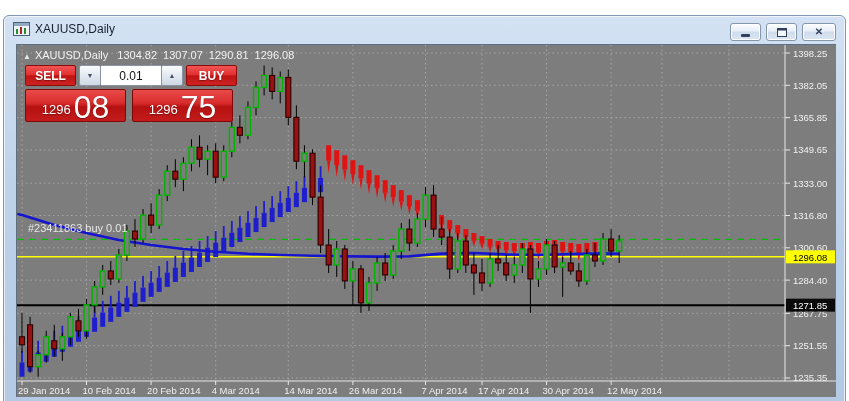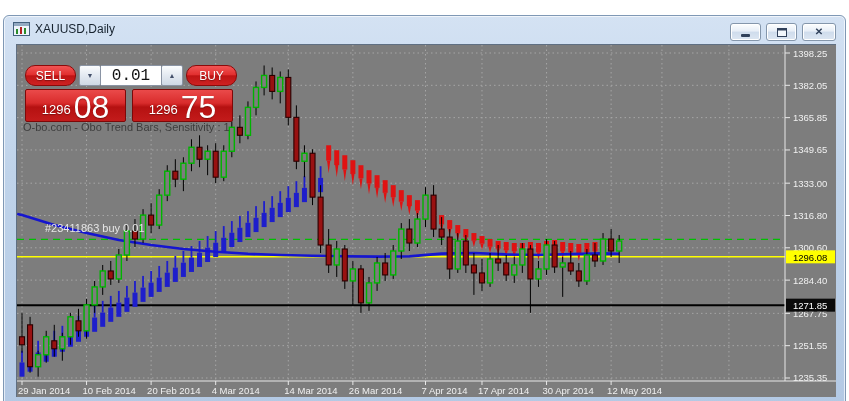--- a/index.html
+++ b/index.html
@@ -21,40 +21,40 @@
   .g-res{width:8px;height:7px;border:1px solid #30405a;background:#f2f7fc;box-shadow:inset 0 1.5px 0 #30405a;}
   .g-close{font-size:10px;font-weight:bold;color:#30405a;line-height:10px;}
   .chart{position:absolute;left:12px;top:28px;width:819px;height:352px;background:#7d7d7d;
          border-top:1px solid #5f6f82;border-left:1px solid #5f6f82;}
   #chart-svg{position:absolute;left:0;top:0;}
   .chart-header{position:absolute;left:6px;top:4px;font-size:11px;color:#f2f2f2;white-space:nowrap;}
   .chart-header .tri{font-size:8px;margin-right:4px;color:#e8e8e8;}
   .chart-header .sym{margin-right:9px;}
   .chart-header .num{margin-right:6px;}
   .trade-row{position:absolute;left:8px;top:20px;height:21px;display:flex;align-items:stretch;}
-  .btn-trade{width:49px;color:#fff;font-size:12px;font-weight:normal;display:flex;align-items:center;
-             justify-content:center;border:1px solid #8c0a0a;border-radius:10px;cursor:pointer;
+  .btn-trade{width:49px;color:#fff;font-size:12px;font-weight:bold;display:flex;align-items:center;
+             justify-content:center;border:1px solid #8c0a0a;border-radius:2px;cursor:pointer;
              background:linear-gradient(180deg,#f15555 0%,#e23030 45%,#bf1414 52%,#cd2222 100%);
              text-shadow:0 1px 1px rgba(0,0,0,.35);}
   .spin{width:20px;border:1px solid #8a94a4;border-radius:2px;display:flex;align-items:center;
         justify-content:center;font-size:7px;color:#3c4document;color:#3c4document;cursor:pointer;
         background:linear-gradient(180deg,#fbfcfd 0%,#e3e9f1 50%,#cfd8e4 100%);color:#44506a;}
   .vol-input{width:60px;border:1px solid #8a94a4;border-left:none;border-right:none;
-             text-align:center;font-size:16px;color:#111;padding:0;outline:none;
-             font-family:Liberation Mono, monospace;}
+             text-align:center;font-size:12px;color:#111;padding:0;outline:none;
+             font-family:Liberation Sans, sans-serif;}
   .gap3{width:3px;}
   .quote-row{position:absolute;left:8px;top:44px;display:flex;gap:6px;}
   .quote{width:99px;height:29px;border:1px solid #7e0808;border-radius:2px;color:#fff;cursor:pointer;
          background:linear-gradient(180deg,#ea4a4a 0%,#d92c2c 42%,#b51111 55%,#c31b1b 100%);
          display:flex;align-items:flex-end;justify-content:center;padding-bottom:2px;
          text-shadow:0 1px 1px rgba(0,0,0,.35);}
   .q-small{font-size:13px;margin-right:3px;padding-bottom:2px;}
   .q-big{font-size:32px;line-height:24px;}
   .indicator-label{position:absolute;left:6px;top:76px;font-size:11px;color:#3d3d3d;}
-  .order-label{position:absolute;left:28px;top:177px;font-size:11px;color:#e6e6e6;}
+  .order-label{position:absolute;left:11px;top:177px;font-size:11px;color:#e6e6e6;}
 </style>
 </head>
 <body>
 
 <div class="window">
   <div class="titlebar">
     <span class="app-icon">
       <svg width="17" height="14" viewBox="0 0 17 14">
         <rect x="0.5" y="0.5" width="16" height="13" fill="#eef4fa" stroke="#44617e"></rect>
         <rect x="1" y="1" width="15" height="3" fill="#93aac2"></rect>
@@ -445,20 +445,23 @@
         <line x1="529.5500000000001" y1="336" x2="529.5500000000001" y2="340" stroke="#e8e8e8"></line>
         <text x="525.5500000000001" y="349" fill="#f0f0f0" font-size="9.5" font-family="&quot;Liberation Sans&quot;,sans-serif">30 Apr 2014</text>
         <line x1="594.11" y1="336" x2="594.11" y2="340" stroke="#e8e8e8"></line>
         <text x="590.11" y="349" fill="#f0f0f0" font-size="9.5" font-family="&quot;Liberation Sans&quot;,sans-serif">12 May 2014</text>
         <rect x="769" y="205.32915000000017" width="49" height="13" fill="#ffff00"></rect>
         <text x="776" y="215.82915000000017" fill="#000000" font-size="9.5" font-family="&quot;Liberation Sans&quot;,sans-serif">1296.08</text>
         <rect x="769" y="253.66800000000023" width="49" height="13" fill="#0a0a0a"></rect>
         <text x="776" y="264.16800000000023" fill="#ffffff" font-size="9.5" font-family="&quot;Liberation Sans&quot;,sans-serif">1271.85</text>
       </svg>
 
+    <div class="chart-header">
+      <span class="tri">▲</span><span class="sym">XAUUSD,Daily</span><span class="num">1304.82</span><span class="num">1307.07</span><span class="num">1290.81</span><span class="num">1296.08</span>
+    </div>
 
     <div class="trade-row">
       <div class="btn-trade">SELL</div>
       <div class="gap3"></div>
       <div class="spin">
           <span>▼</span>
         </div>
       <input class="vol-input" value="0.01" style="">
       <div class="spin">
           <span>▲</span>
@@ -471,16 +474,15 @@
       <div class="quote">
         <span class="q-small">1296</span>
         <span class="q-big">08</span>
       </div>
       <div class="quote">
         <span class="q-small">1296</span>
         <span class="q-big">75</span>
       </div>
     </div>
 
-    <div class="indicator-label">O-bo.com - Obo Trend Bars, Sensitivity : 1</div>
     <div class="order-label">#23411863 buy 0.01</div>
   </div>
 </div>
 
 </body></html>

